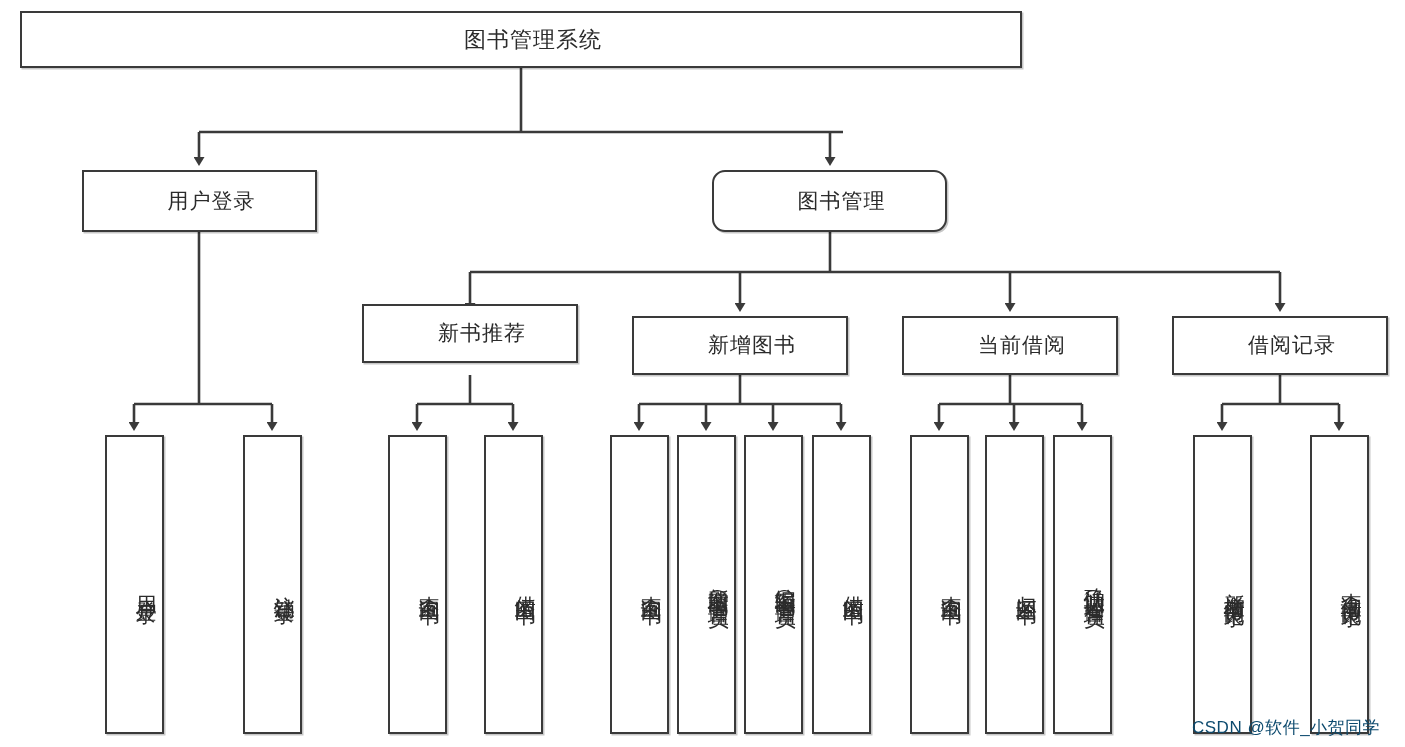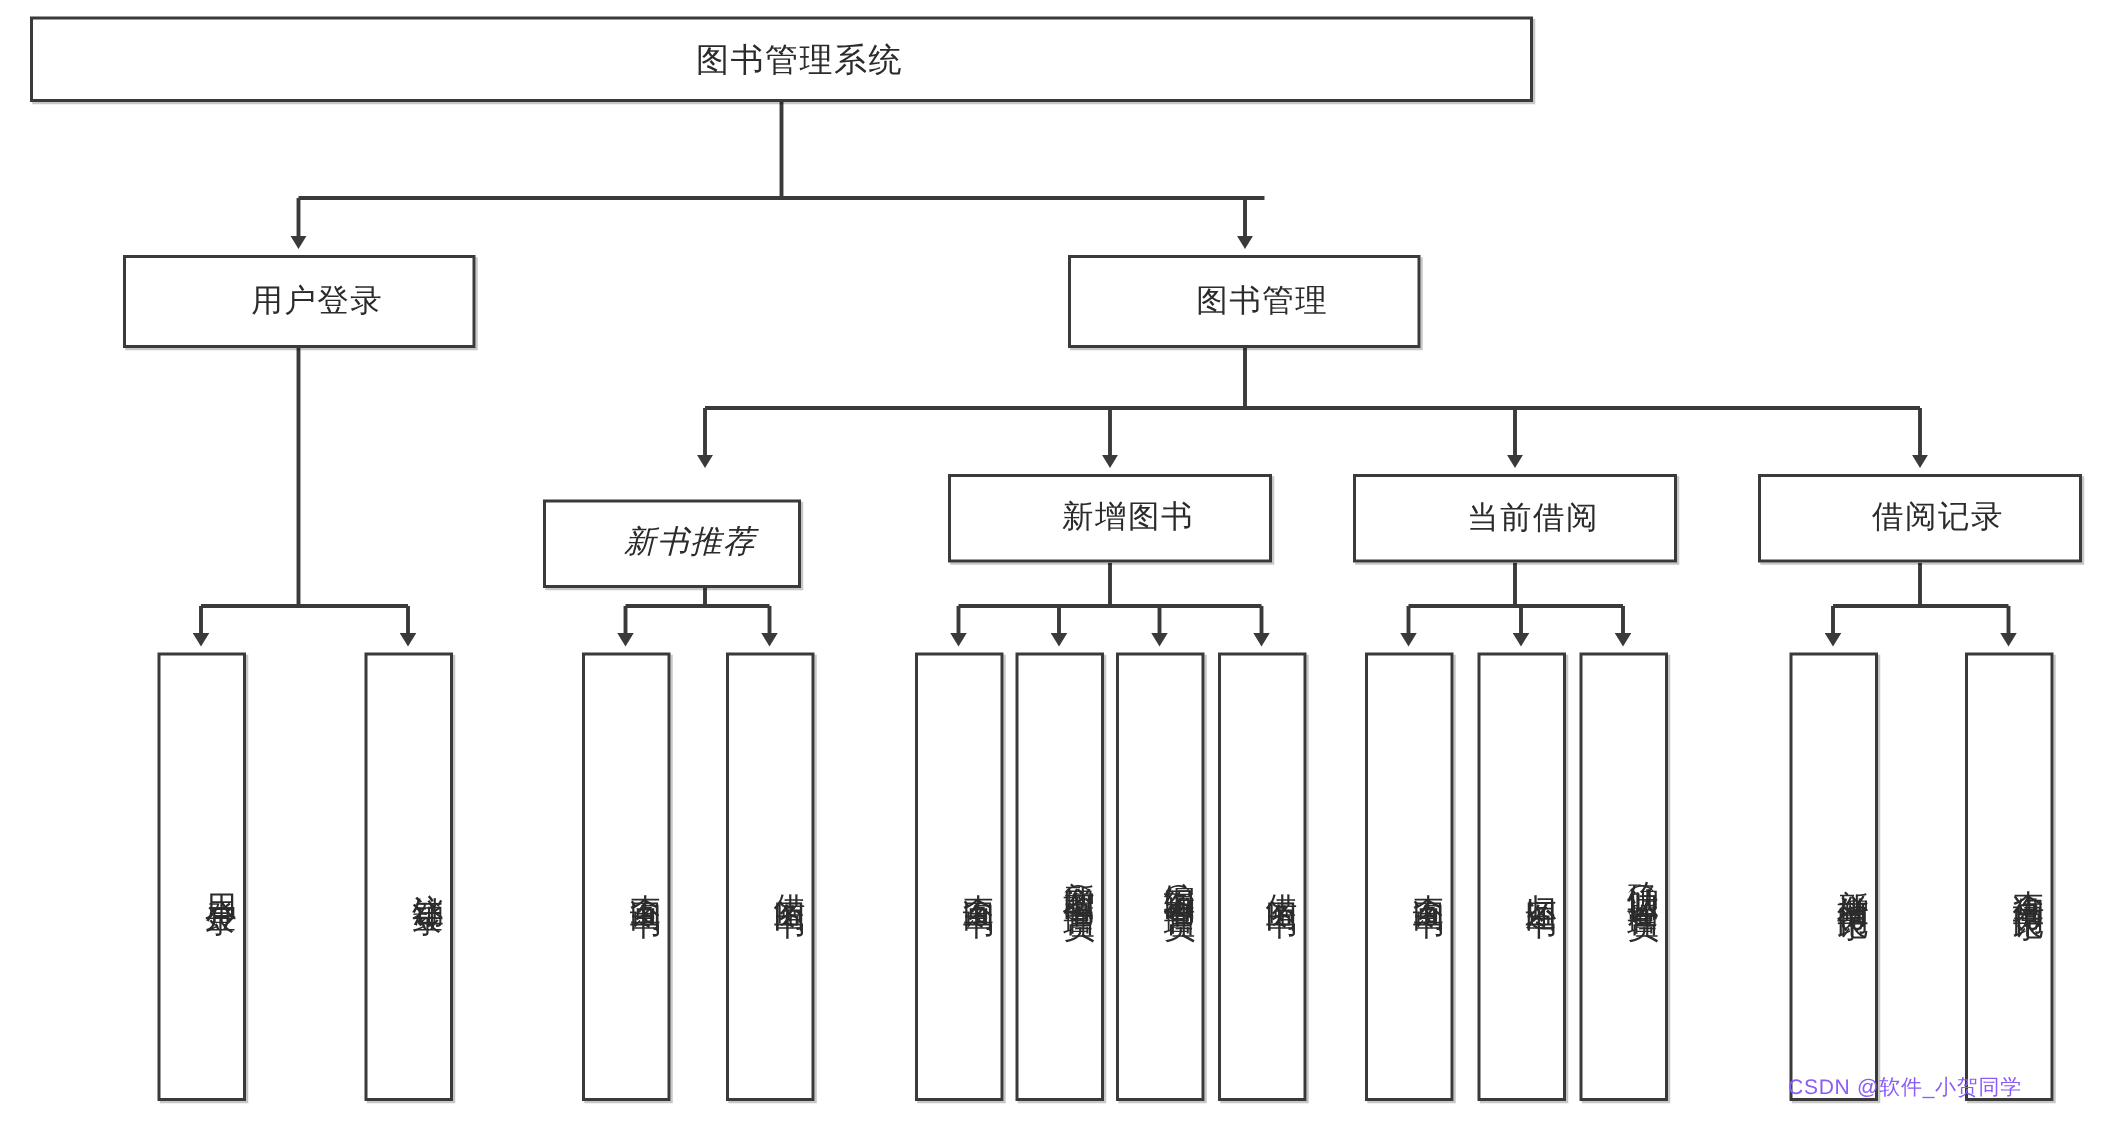--- a/index.html
+++ b/index.html
@@ -52,22 +52,22 @@
     writing-mode: vertical-rl;
     text-orientation: upright;
     font-size: 21px;
     line-height: 1.32;
     letter-spacing: 3px;
     white-space: nowrap;
     max-height: 292px;
   }
   .watermark {
     position: absolute;
-    font-size: 14px;
-    color: #8b5cf6;
+    font-size: 17px;
+    color: #0c4a6e;
     white-space: nowrap;
     letter-spacing: 0.5px;
   }
 </style>
 </head>
 <body>
 
 <div id="canvas">
 
   <svg id="wires" viewBox="0 0 1405 747" xmlns="http://www.w3.org/2000/svg">
@@ -120,25 +120,25 @@
     </g>
   </svg>
 
   <div class="node root" style="left:20px; top:11px; width:1002px; height:57px;">
     <span class="label">图书管理系统</span>
   </div>
 
   <div class="node" style="left:82px; top:170px; width:235px; height:62px;">
     <span class="label">用户登录</span>
   </div>
-  <div class="node" style="left:712px; top:170px; width:235px; height:62px;">
+  <div class="node" style="left:712px; top:170px; width:235px; height:62px;border-radius:13px;">
     <span class="label">图书管理</span>
   </div>
 
-  <div class="node" style="left:362px; top:333px; width:172px; height:59px;font-style:italic;">
+  <div class="node" style="left:362px; top:304px; width:216px; height:59px;">
     <span class="label">新书推荐</span>
   </div>
   <div class="node" style="left:632px; top:316px; width:216px; height:59px;">
     <span class="label">新增图书</span>
   </div>
   <div class="node" style="left:902px; top:316px; width:216px; height:59px;font-family:Liberation Serif, serif;">
     <span class="label">当前借阅</span>
   </div>
   <div class="node" style="left:1172px; top:316px; width:216px; height:59px;">
     <span class="label">借阅记录</span>

